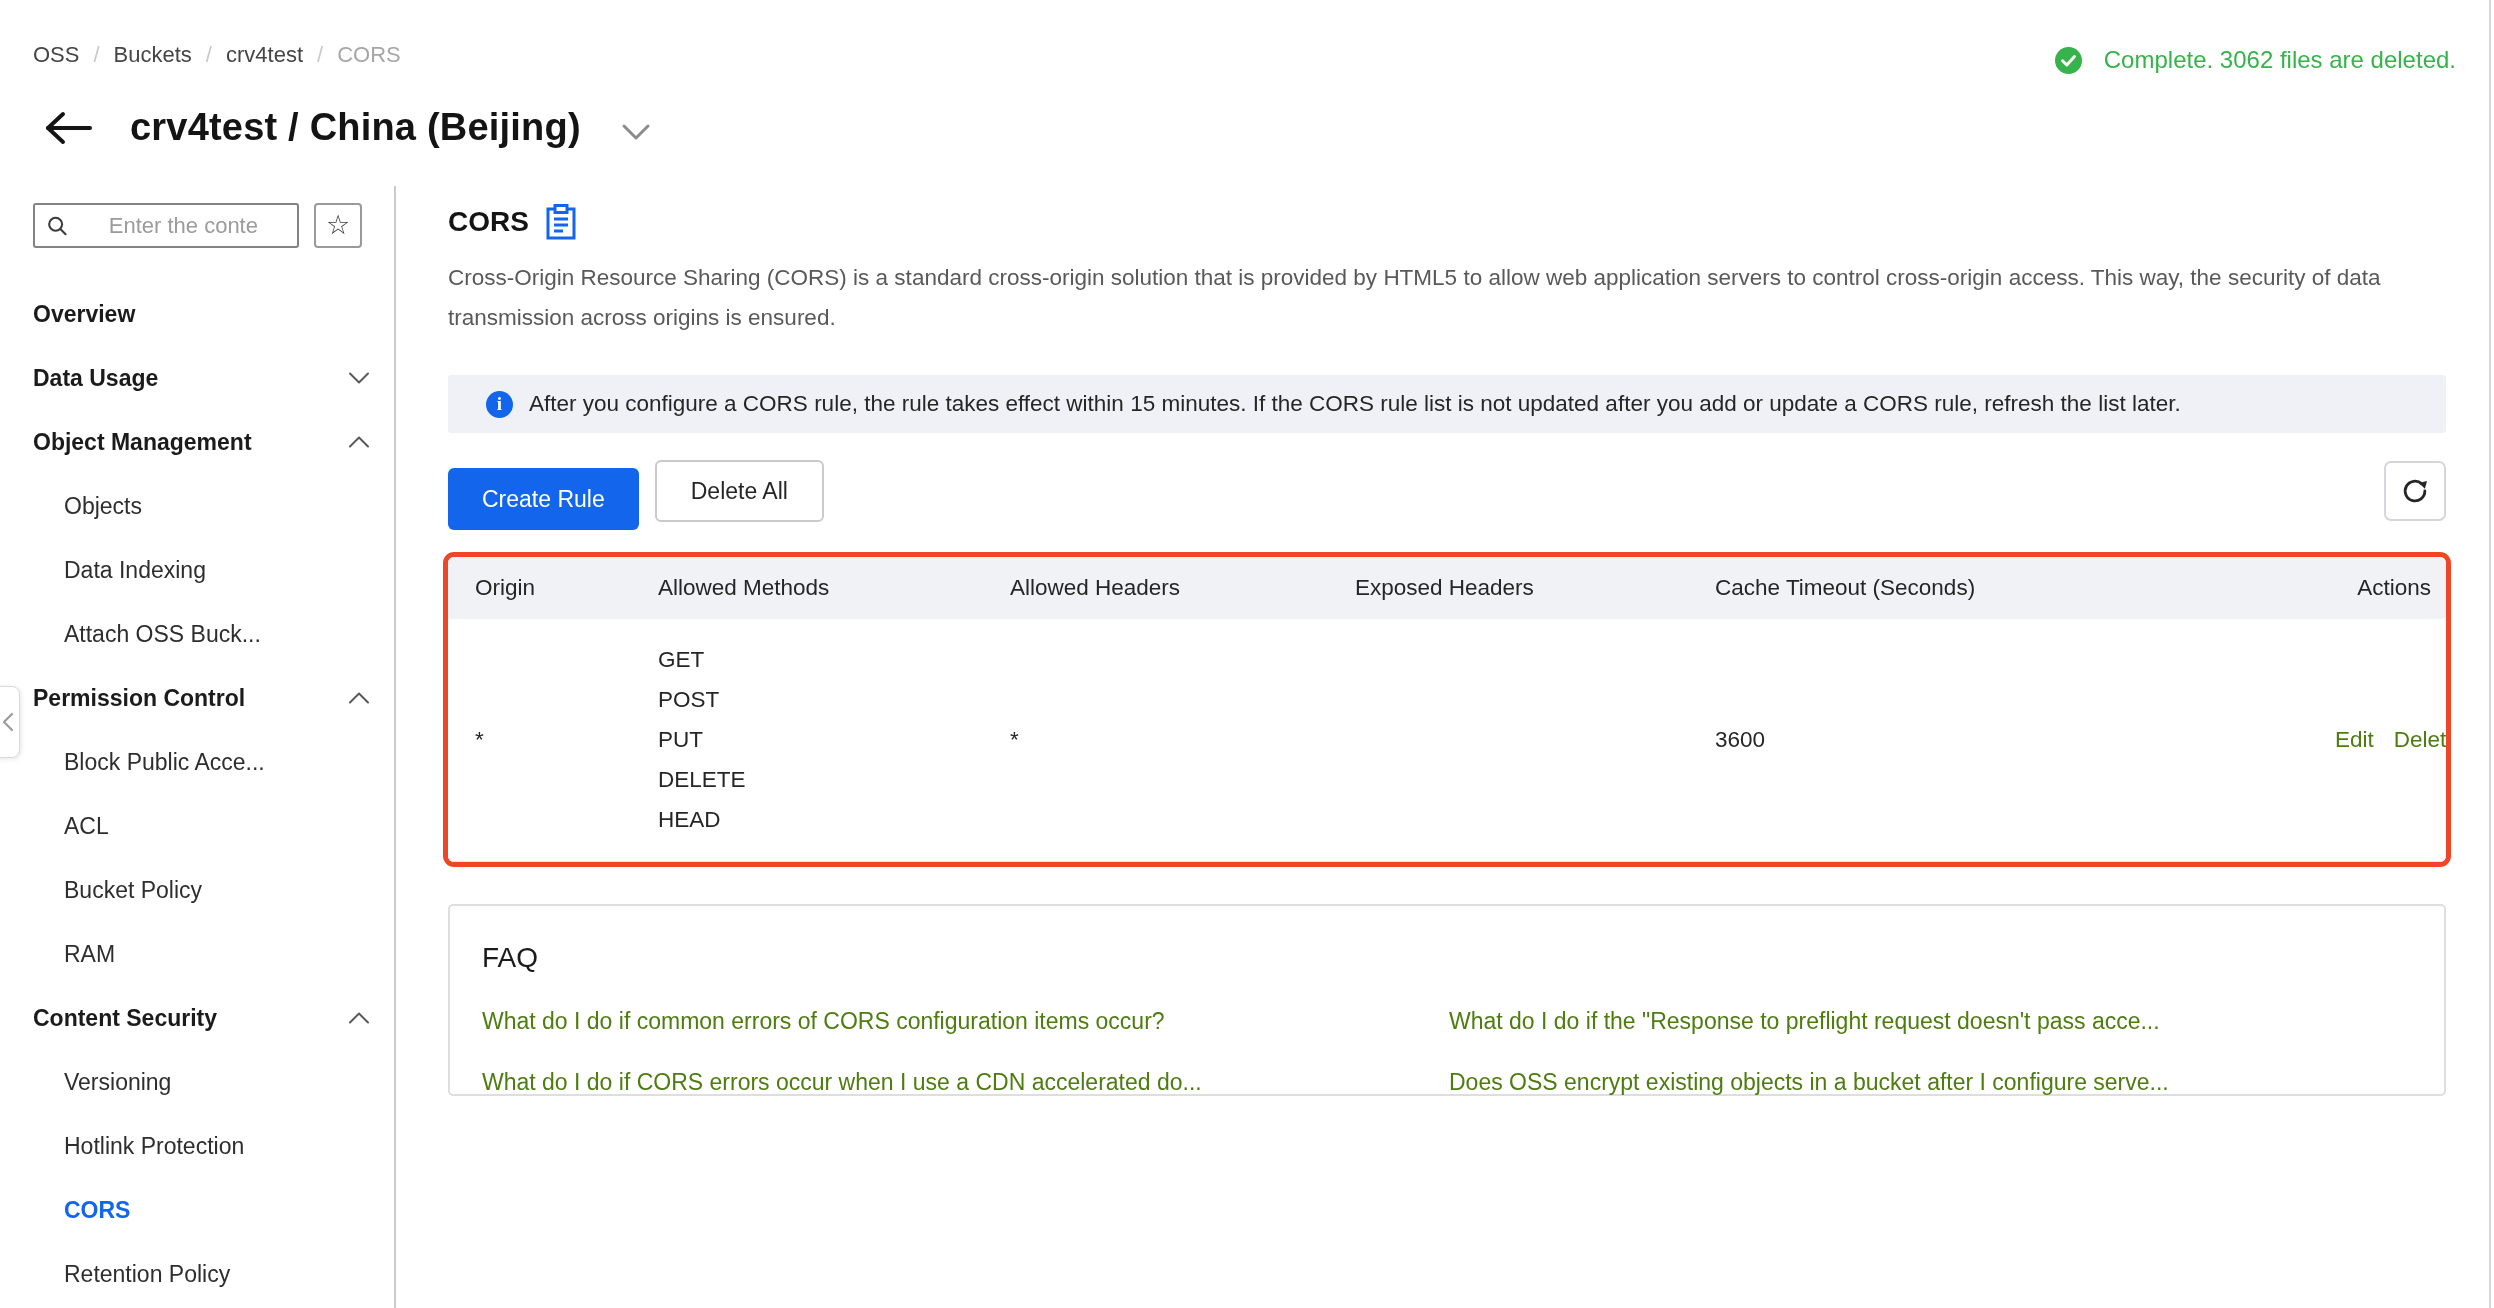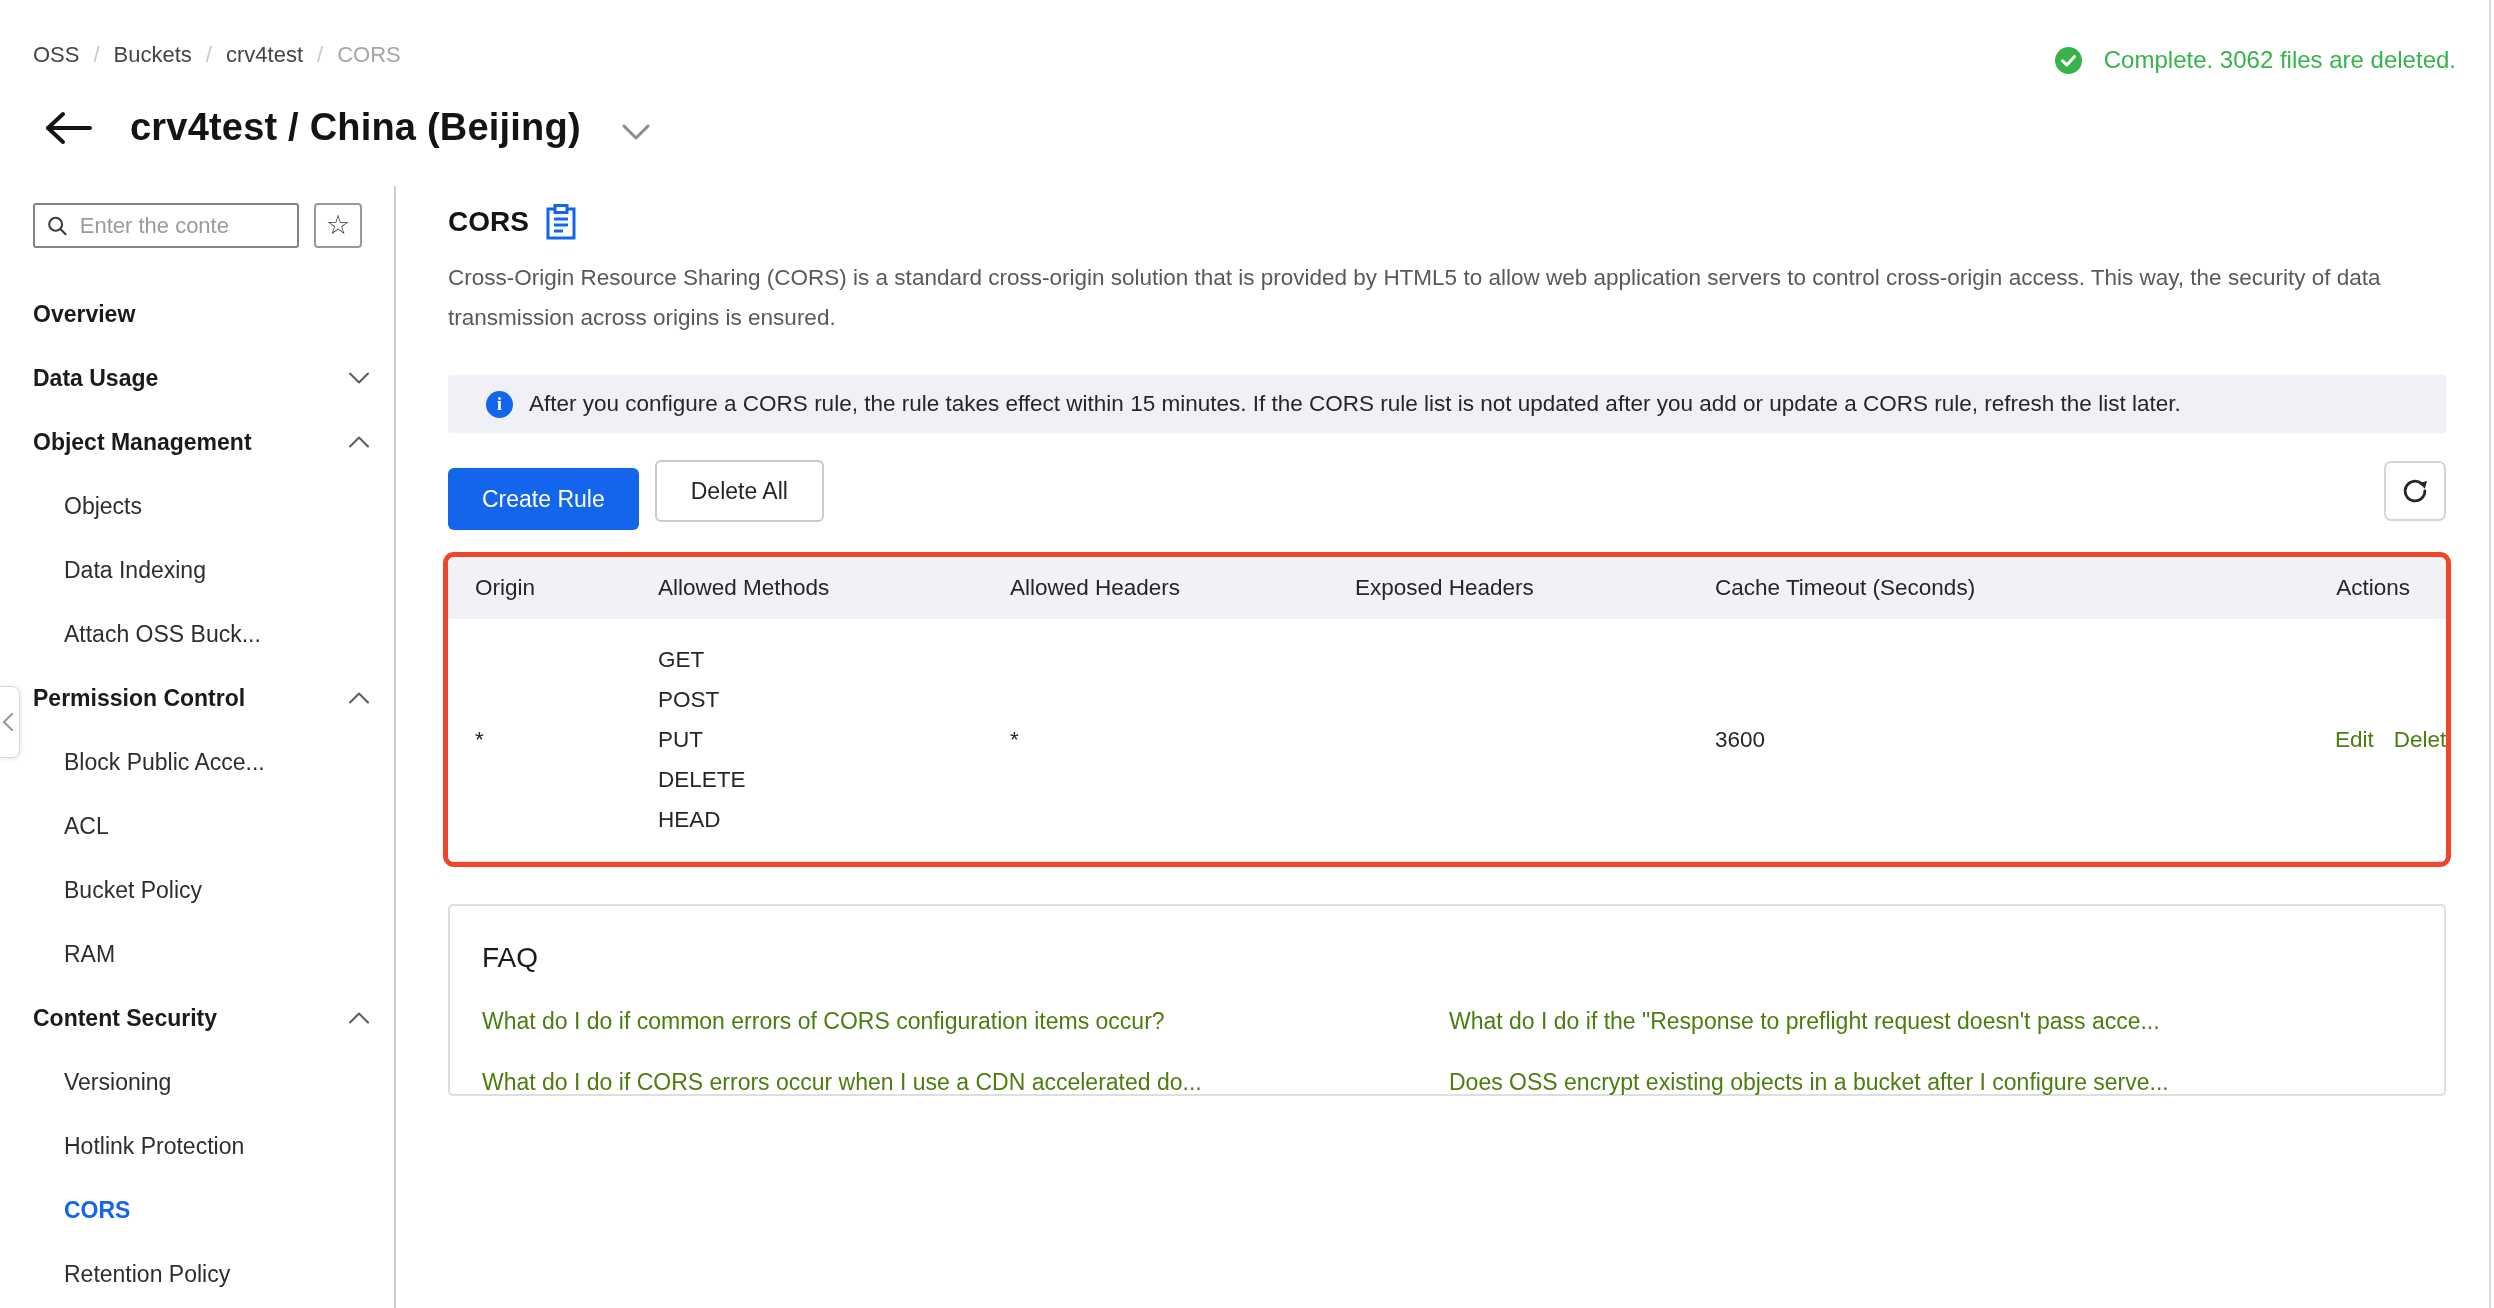--- a/index.html
+++ b/index.html
@@ -19,21 +19,21 @@
   .title-row h1 { font-size:38px; font-weight:700; color:#141414; letter-spacing:.2px; }
   .title-row .region-caret { margin-left:4px; margin-top:8px; cursor:pointer; }
 
   
   .sidebar { position:absolute; left:0; top:186px; bottom:0; width:396px;
              border-right:2px solid #c9ccd1; }
   .search-row { position:absolute; left:33px; top:17px; display:flex; gap:15px; }
   .search-box { width:266px; height:45px; border:2px solid #838383; border-radius:3px;
                 display:flex; align-items:center; padding:0 10px 0 12px; background:#fff; }
   .search-box input { border:none; outline:none; width:100%; font-size:22px; color:#2e2e2e;
-                      font-family:"Liberation Sans", sans-serif; margin-left:12px; }
+                      font-family:"Liberation Sans", sans-serif; margin-left:12px;text-align:center; }
   .search-box input::placeholder { color:#9b9b9b; }
   .fav-btn { width:48px; height:45px; border:2px solid #9a9a9a; border-radius:4px; background:#fff;
              font-size:27px; color:#3c3c3c; display:flex; align-items:center; justify-content:center;
              cursor:pointer; line-height:1; }
   .menu { position:absolute; left:0; top:96px; width:100%; }
   .menu-item { height:64px; display:flex; align-items:center; font-size:23px; cursor:pointer;
                padding-left:64px; color:#2e2e2e; position:relative; }
   .menu-item.top { padding-left:33px; font-weight:700; color:#1b1b1b; }
   .menu-item.active { color:#1366ec; font-weight:700; }
   .menu-item .chev { position:absolute; right:24px; top:50%; transform:translateY(-50%); }
@@ -65,21 +65,21 @@
   .table-annot { margin-top:30px; border:5px solid #f04528; border-radius:11px; margin-left:-5px;
                  margin-right:-5px; overflow:hidden; }
   table { width:1998px; border-collapse:collapse; table-layout:fixed; }
   thead tr { background:#f1f2f6; height:62px; }
   th { font-size:22.5px; font-weight:400; color:#262626; text-align:left; padding:0; }
   th.c1,td.c1 { width:210px; padding-left:27px; }
   th.c2,td.c2 { width:352px; }
   th.c3,td.c3 { width:345px; }
   th.c4,td.c4 { width:360px; }
   th.c5,td.c5 { width:600px; }
-  th.c6,td.c6 { width:131px; text-align:right; padding-right:36px; }
+  th.c6,td.c6 { width:131px; text-align:right; padding-right:15px; }
   tbody tr { height:242px; border-bottom:1px solid #e6e6e6; background:#fff; }
   td { font-size:22.5px; color:#262626; vertical-align:middle; }
   .methods div { line-height:40px; }
   .link { color:#4d7c0f; cursor:pointer; text-decoration:none; }
   td.c6 .link { margin-left:20px; }
 
   .faq-card { margin-top:37px; height:192px; border:2px solid #dedede; border-radius:5px;
               padding:36px 0 0 32px; }
   .faq-card h3 { font-size:28px; font-weight:400; color:#1b1b1b; }
   .faq-links { margin-top:34px; display:grid; grid-template-columns:967px 1fr; row-gap:34px;

